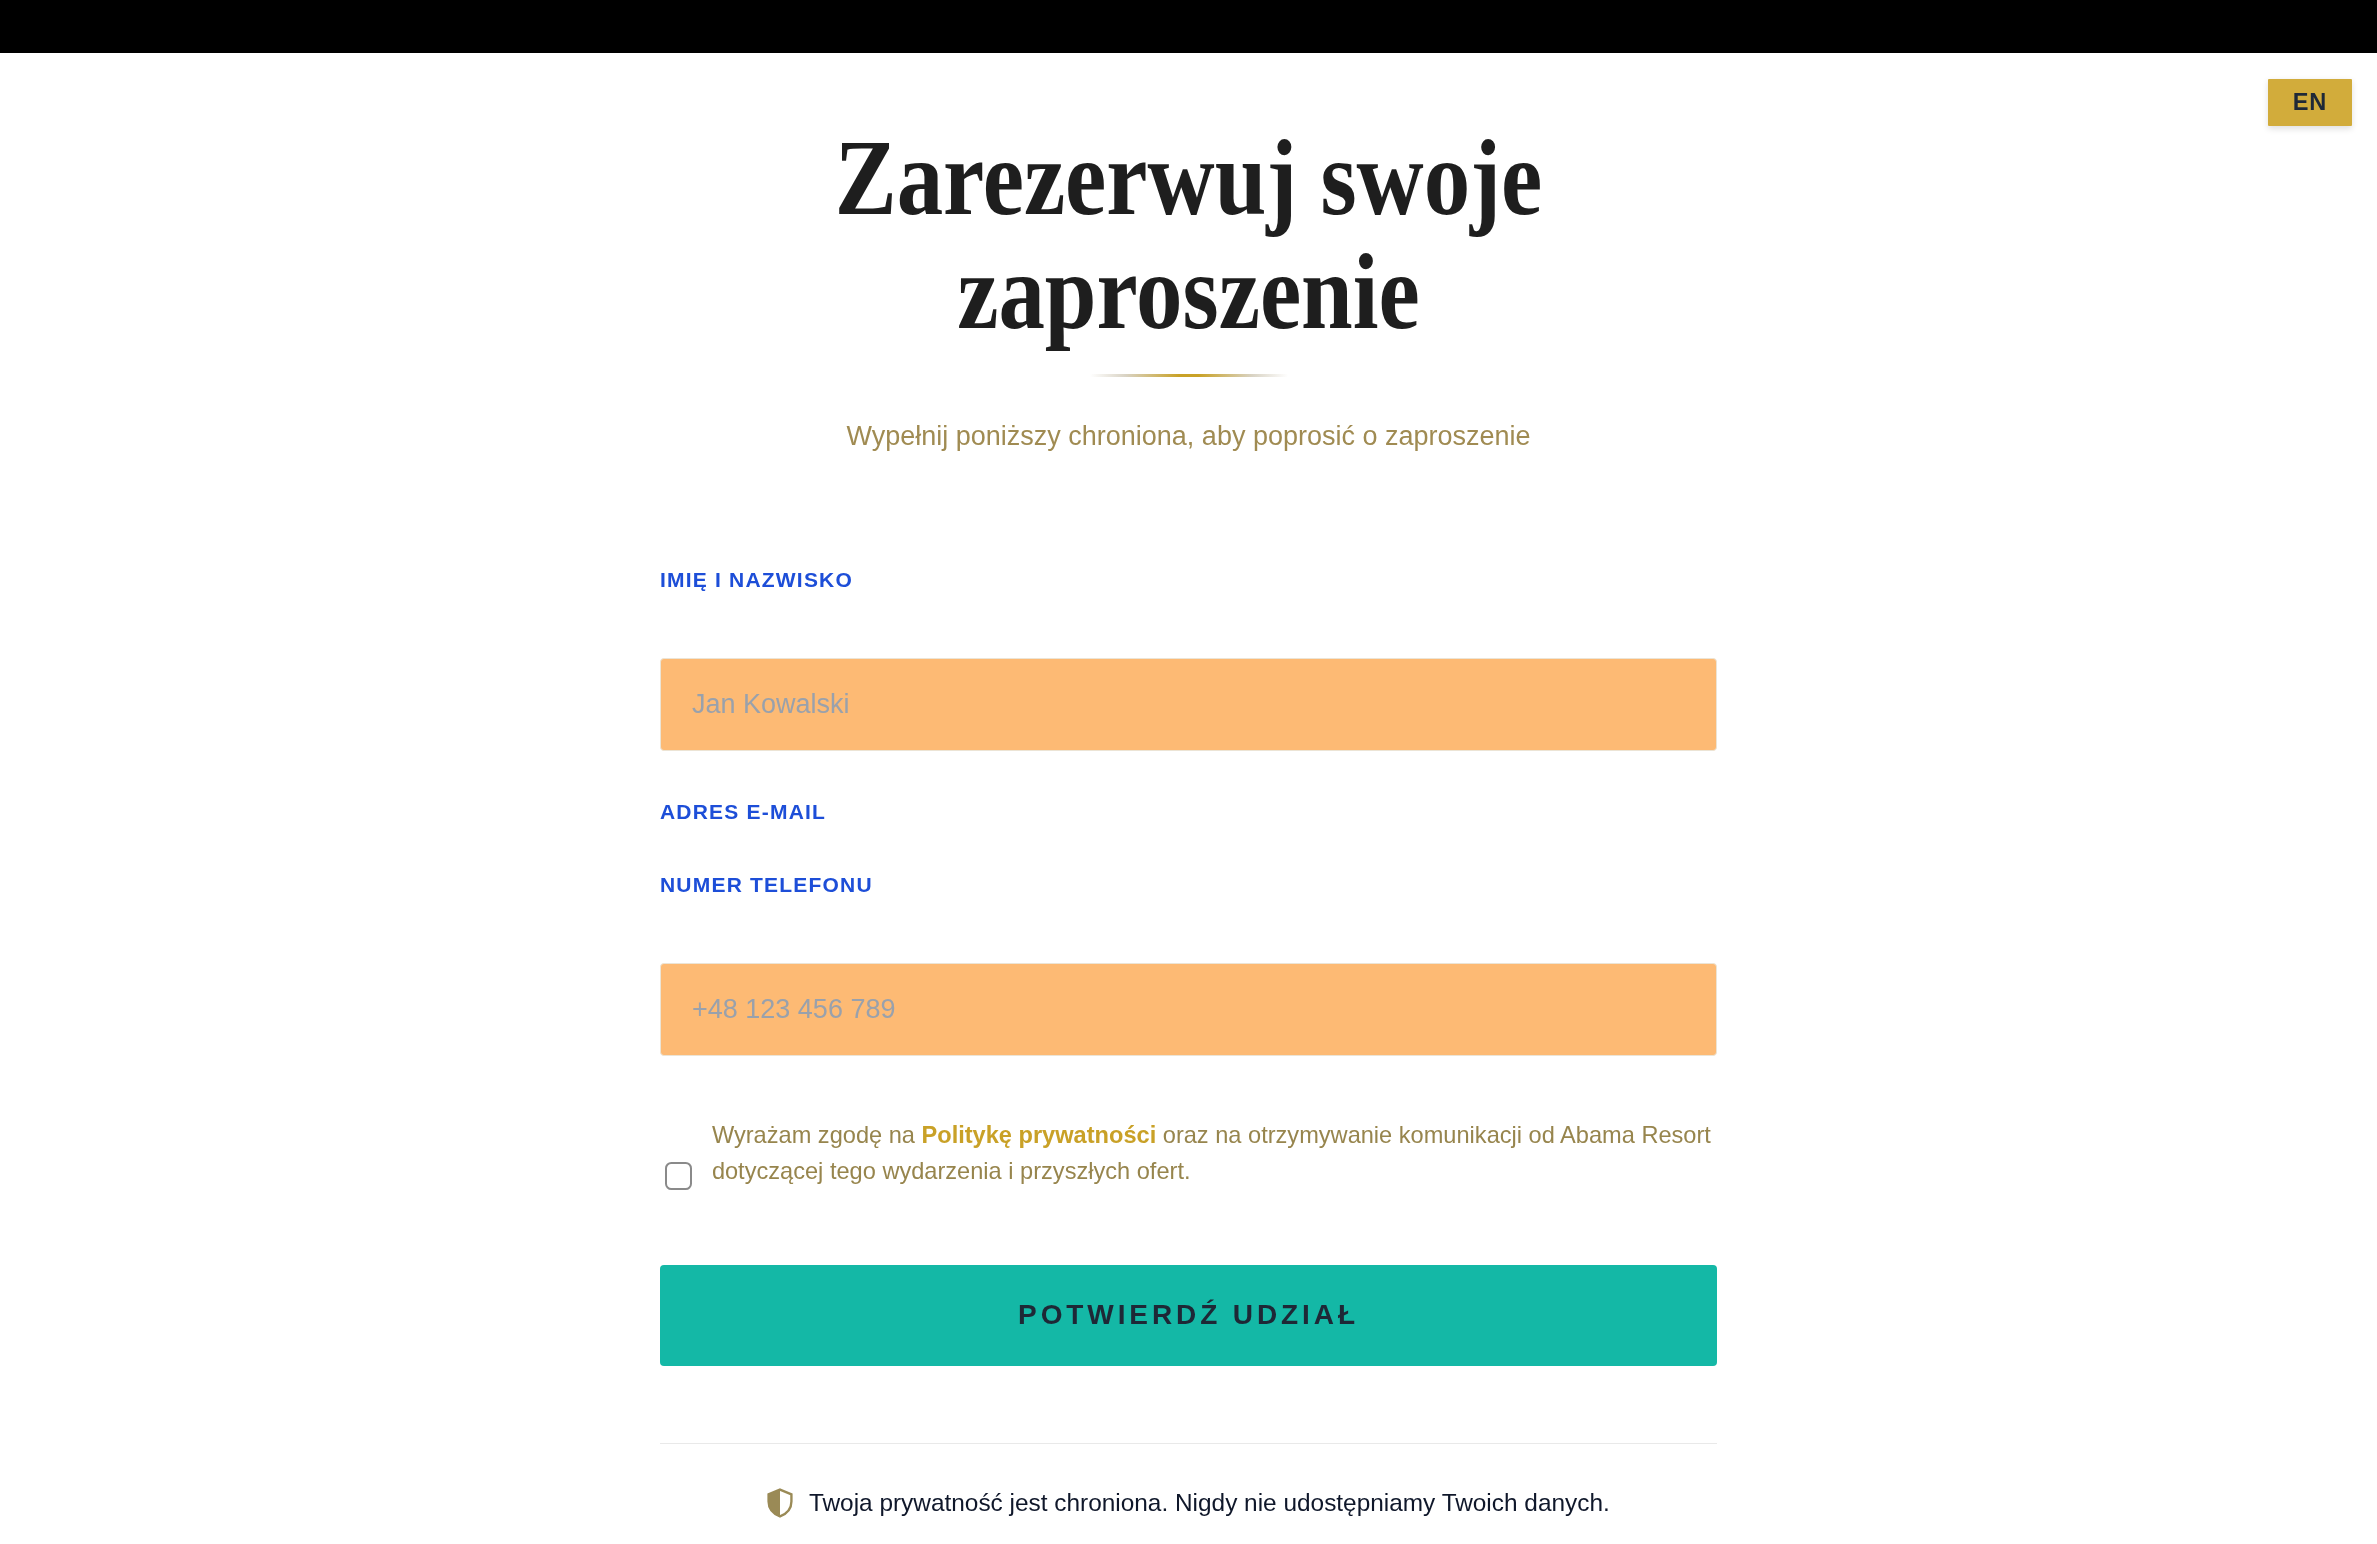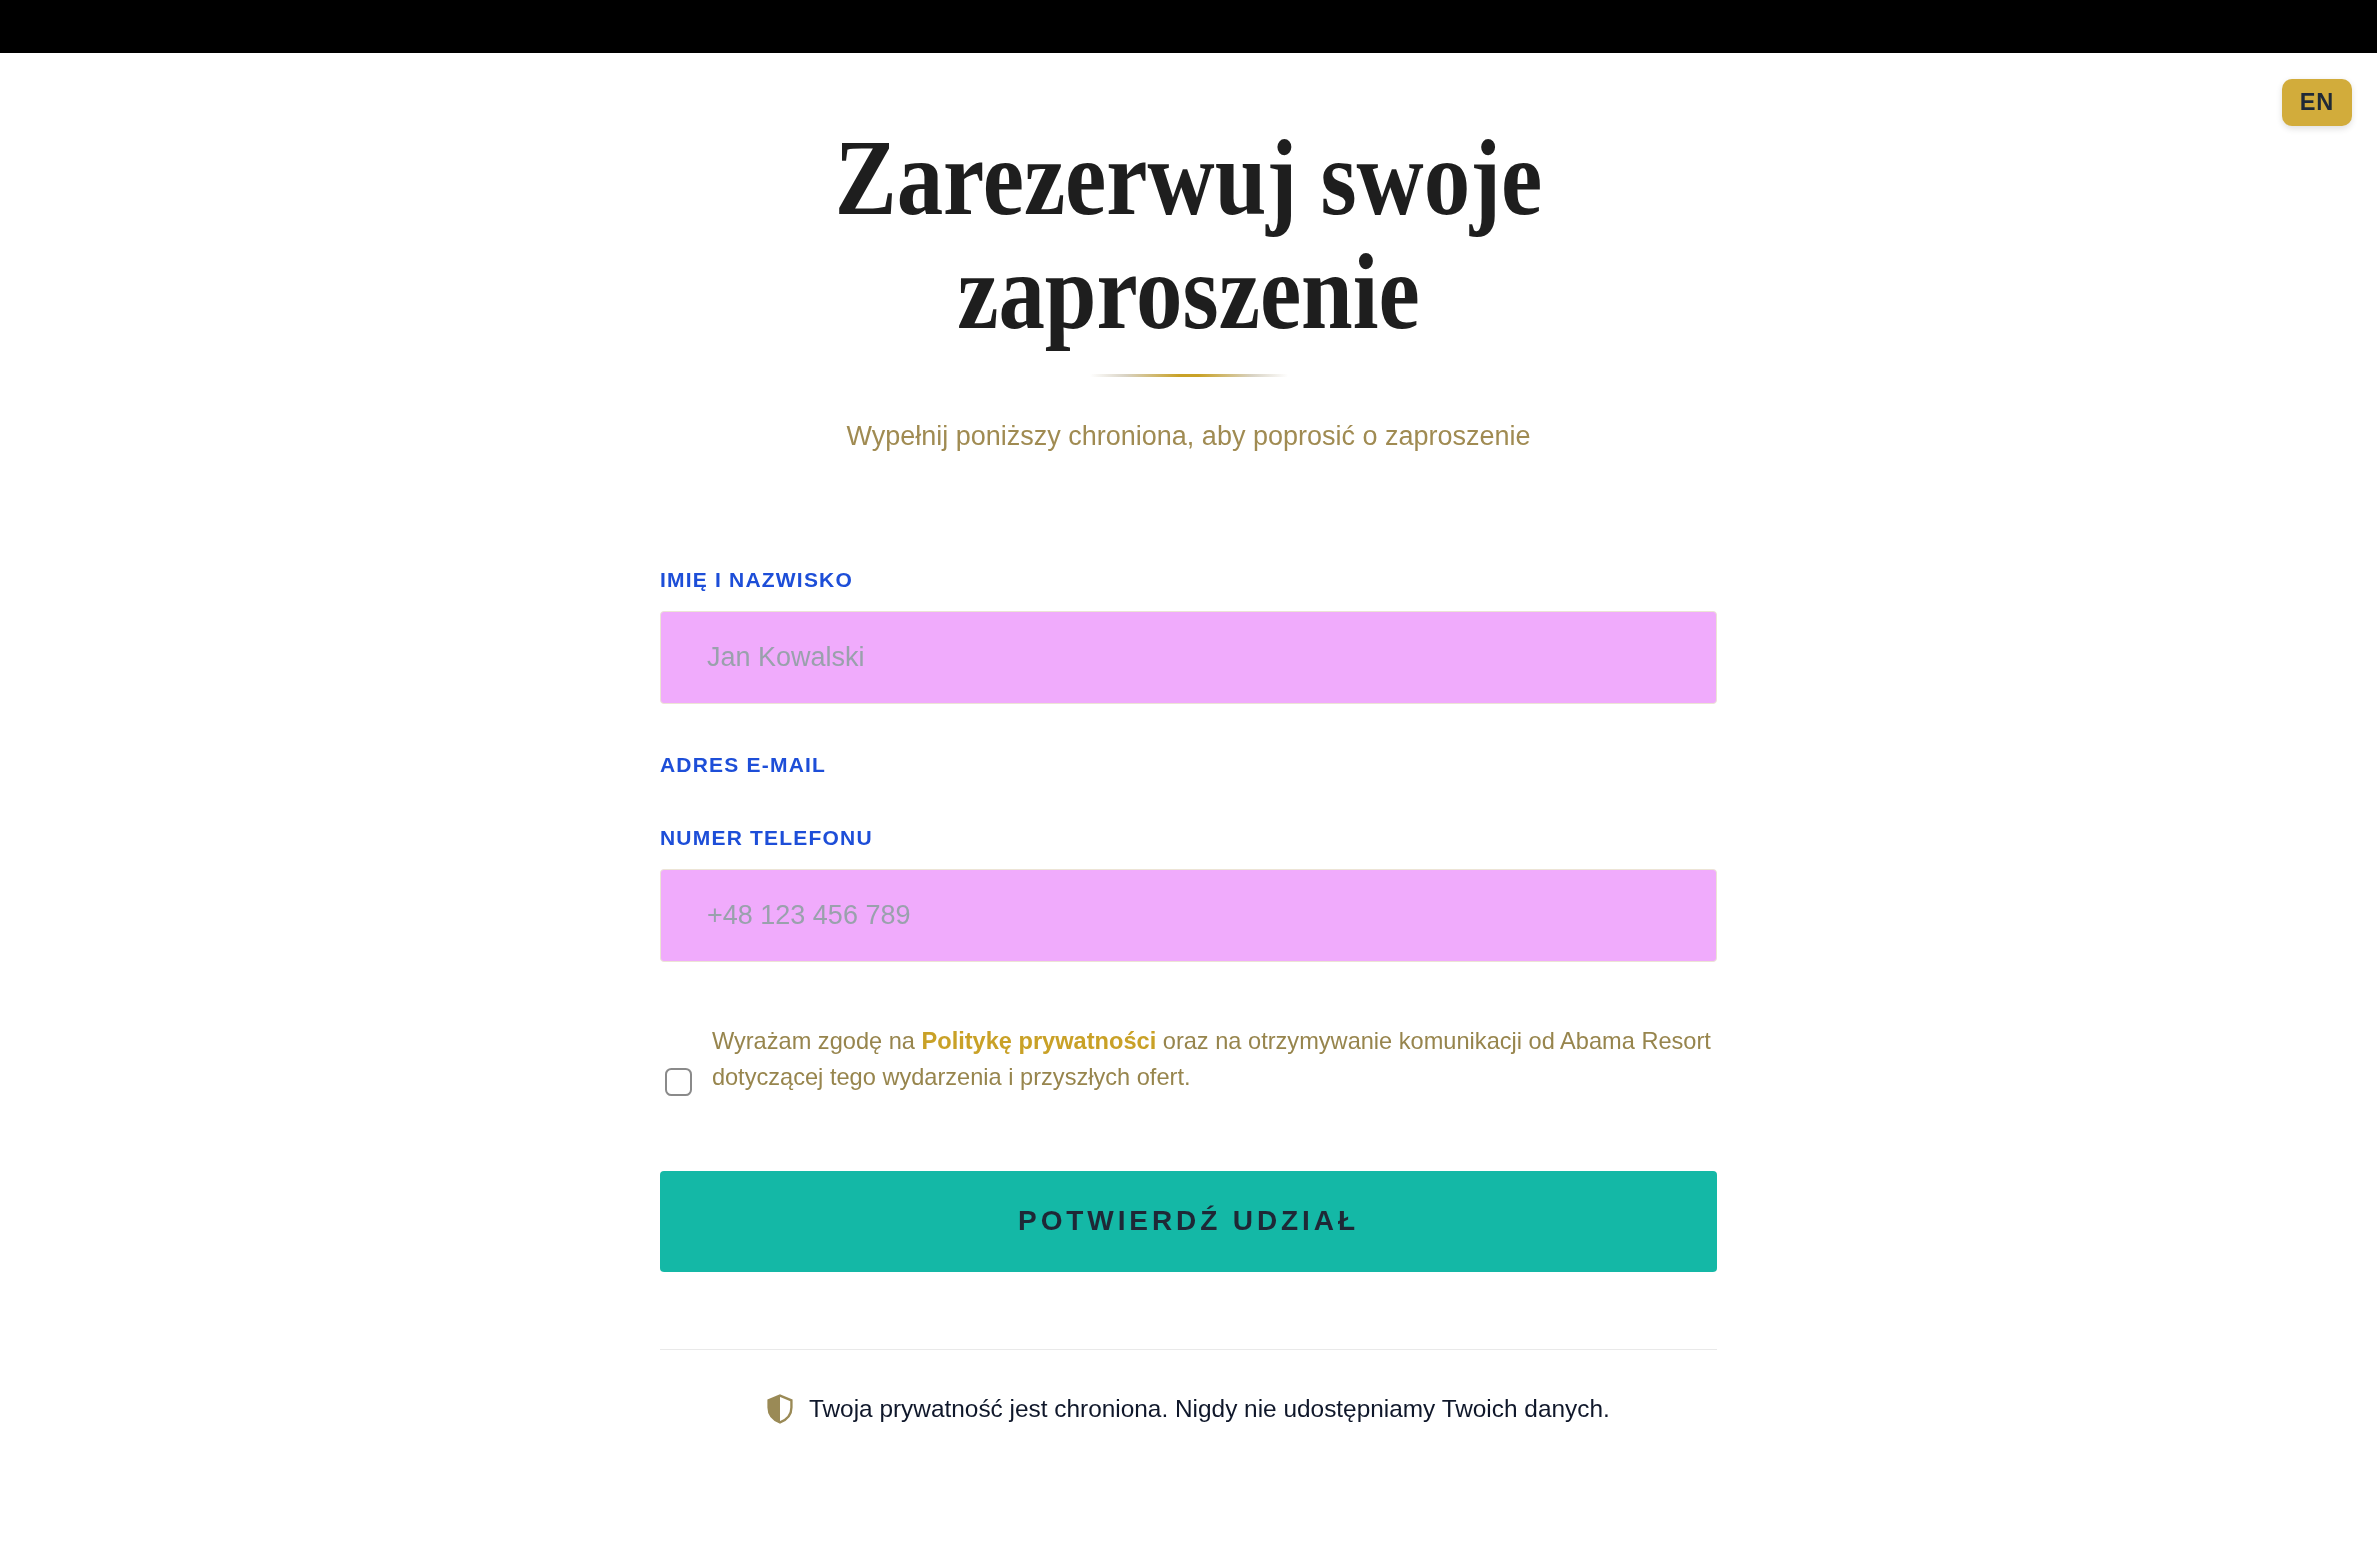--- a/index.html
+++ b/index.html
@@ -12,24 +12,24 @@
   }
   
   .topbar {
     width: 100%; height: 53px;
     background: #000000;
   }
   
   .lang-btn {
     position: absolute;
     top: 79px; right: 25px;
-    width: 70px; height: 47px;
+    width: 84px; height: 47px;
     background: #D2AC3B;
     color: #1f2937;
-    border: none; border-radius: 10px;
+    border: none; border-radius: 1px;
     font-family: "Liberation Sans", sans-serif;
     font-size: 23.6px; font-weight: 700;
     letter-spacing: 0.8px;
     cursor: pointer;
     box-shadow: 0 2.4px 6.3px rgba(0,0,0,0.12);
   }
   .container {
     width: 1057px;
     margin: 0 auto;
     position: relative;
@@ -75,26 +75,27 @@
     font-size: 21px;
     font-weight: 700;
     color: #1d4ed8;
     letter-spacing: 1.2px;
     margin-bottom: 19px;
   }
   .field-input {
     width: 100%; height: 93px;
     border: 1.6px solid #ece4d5;
     border-radius: 3.9px;
-    background: #f0abfc;
-    padding: 0 46px;
+    background: #fdba74;
+    padding: 0 31px;
     font-family: "Liberation Sans", sans-serif;
     font-size: 27px;
     color: #333333;
     outline: none;
+    margin-top: 47px;
   }
   .field-input::placeholder { color: #99a1ac; opacity: 1; }
   
   .consent-row {
     margin-top: 61px;
     display: flex;
     align-items: flex-end;
   }
   .consent-checkbox {
     appearance: none;

